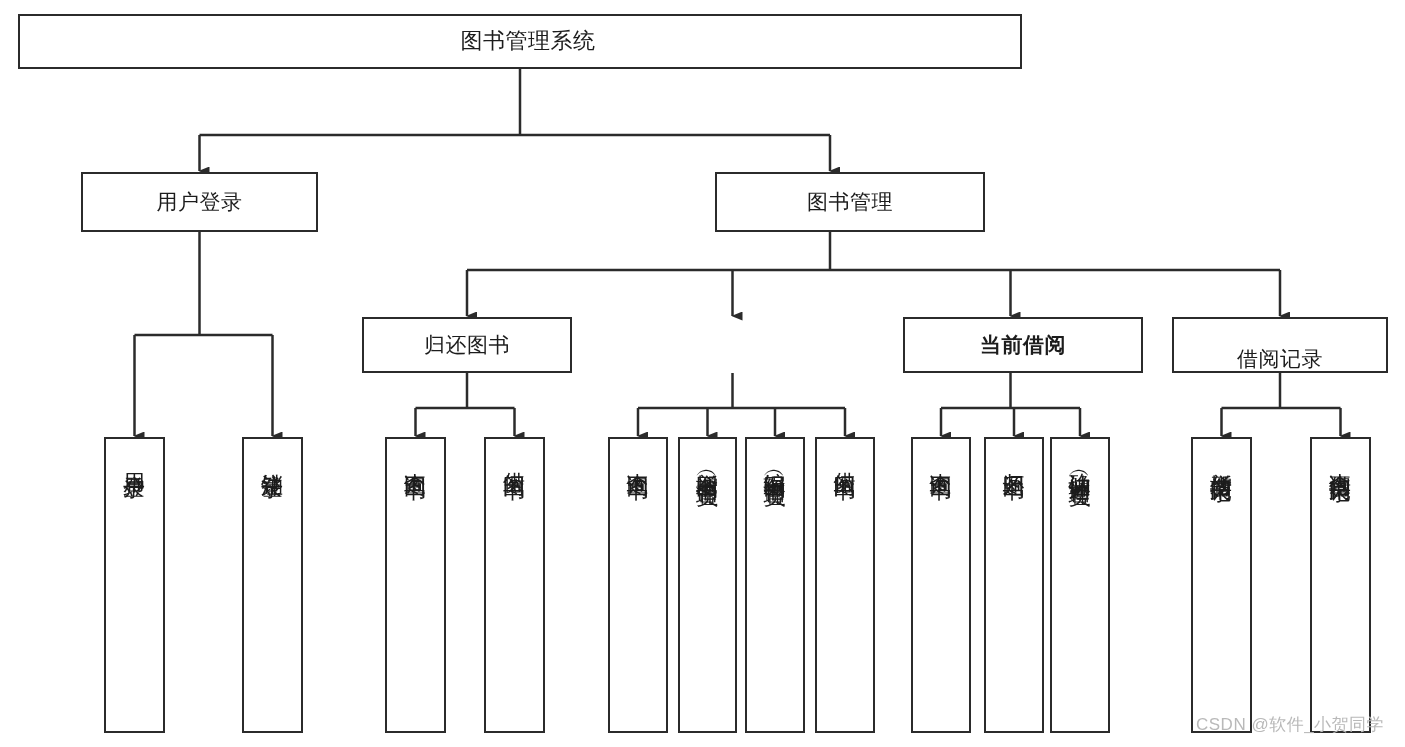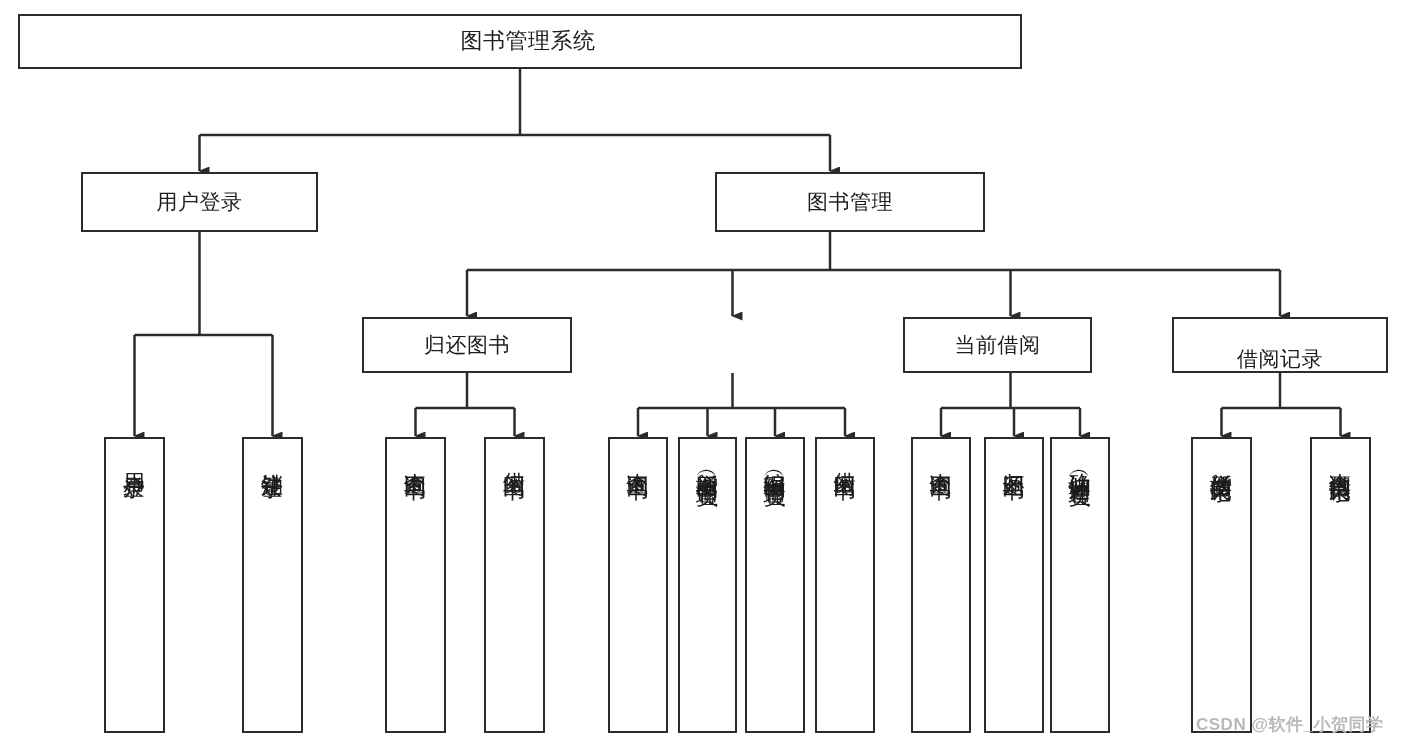--- a/index.html
+++ b/index.html
@@ -119,21 +119,21 @@
   <div class="node horiz" id="node-user-login" style="left: 81px; top: 172px; width: 237px; height: 60px;">
     <span class="label">用户登录</span>
   </div>
   <div class="node horiz" id="node-book-manage" style="left: 715px; top: 172px; width: 270px; height: 60px;">
     <span class="label">图书管理</span>
   </div>
 
   <div class="node horiz" id="node-new-book-recommend" style="left: 362px; top: 317px; width: 210px; height: 56px;">
     <span class="label">归还图书</span>
   </div>
-  <div class="node horiz" id="node-current-borrow" style="left: 903px; top: 317px; width: 189px; height: 56px;">
+  <div class="node horiz" id="node-current-borrow" style="left: 903px; top: 317px; width: 240px; height: 56px; font-weight: bold;">
     <span class="label">当前借阅</span>
   </div>
   <div class="node horiz" id="node-borrow-record" style="left: 1172px; top: 317px; width: 216px; height: 56px; align-items: flex-end;">
     <span class="label">借阅记录</span>
   </div>
 
   <div id="leaf-container">
       <div class="node vert" id="node-leaf-user-login" style="left: 104px; top: 437px; width: 61px; height: 296px;">
         <span class="label">用户登录</span>
       </div>
@@ -168,15 +168,15 @@
         <span class="label">确认归还（管理员）</span>
       </div>
       <div class="node vert" id="node-leaf-add-borrow-record" style="left: 1191px; top: 437px; width: 61px; height: 296px;">
         <span class="label">新增借阅记录</span>
       </div>
       <div class="node vert" id="node-leaf-query-borrow-record" style="left: 1310px; top: 437px; width: 61px; height: 296px;">
         <span class="label">查询借阅记录</span>
       </div>
     </div>
 
-  <div class="watermark" style="left:1196px; top:713px;font-weight:bold;">CSDN @软件_小贺同学</div>
+  <div class="watermark" style="left:1196px; top:713px;">CSDN @软件_小贺同学</div>
 
 </div>
 
 </body></html>

